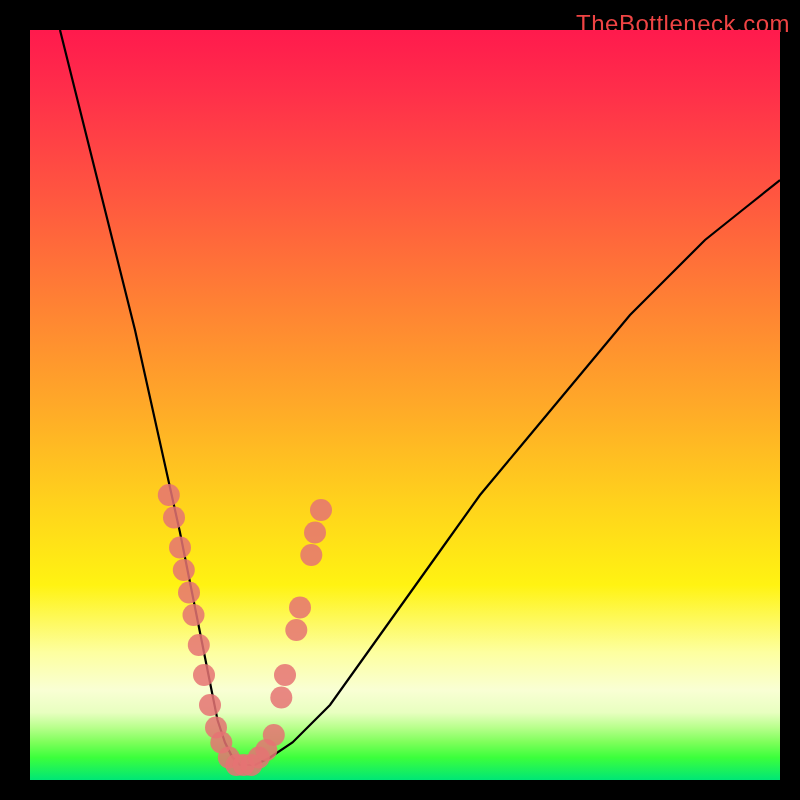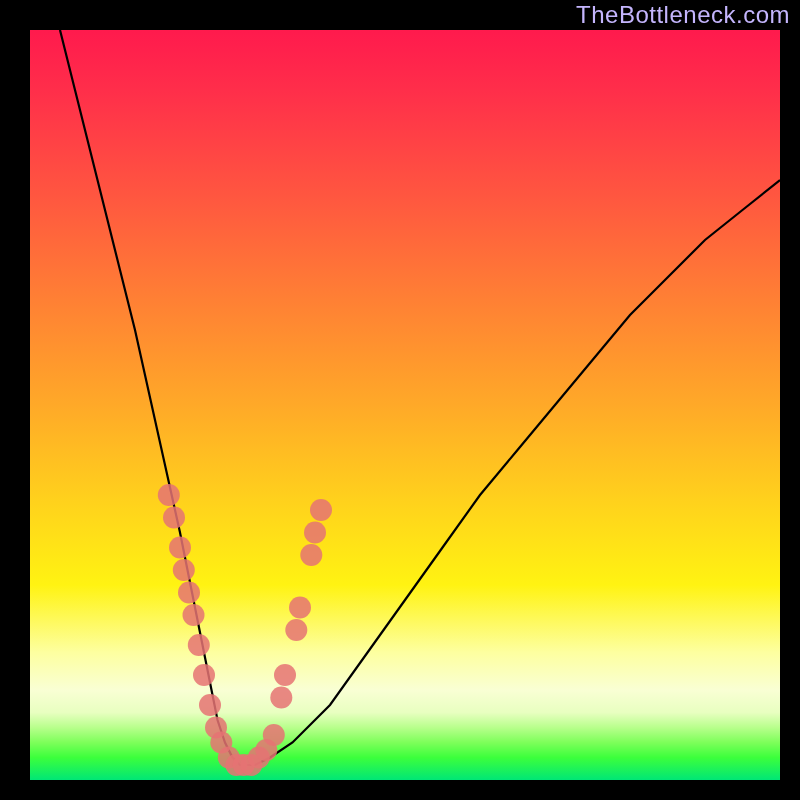--- a/index.html
+++ b/index.html
@@ -39,23 +39,23 @@
       #f9ffd4 88%,
       #e8ffc0 91%,
       #b8ff8c 93%,
       #7dff5a 95%,
       #3cff3c 97%,
       #00e676 100%
     );
   }
   .watermark {
     position: absolute;
-    top: 1px;
+    top: 10px;
     right: 10px;
-    color: #c4b5fd;
+    color: #ef4444;
     font-size: 24px;
     font-weight: 400;
     letter-spacing: 0.5px;
   }
   svg.curve {
     position: absolute;
     left: 0;
     top: 0;
     width: 750px;
     height: 750px;

